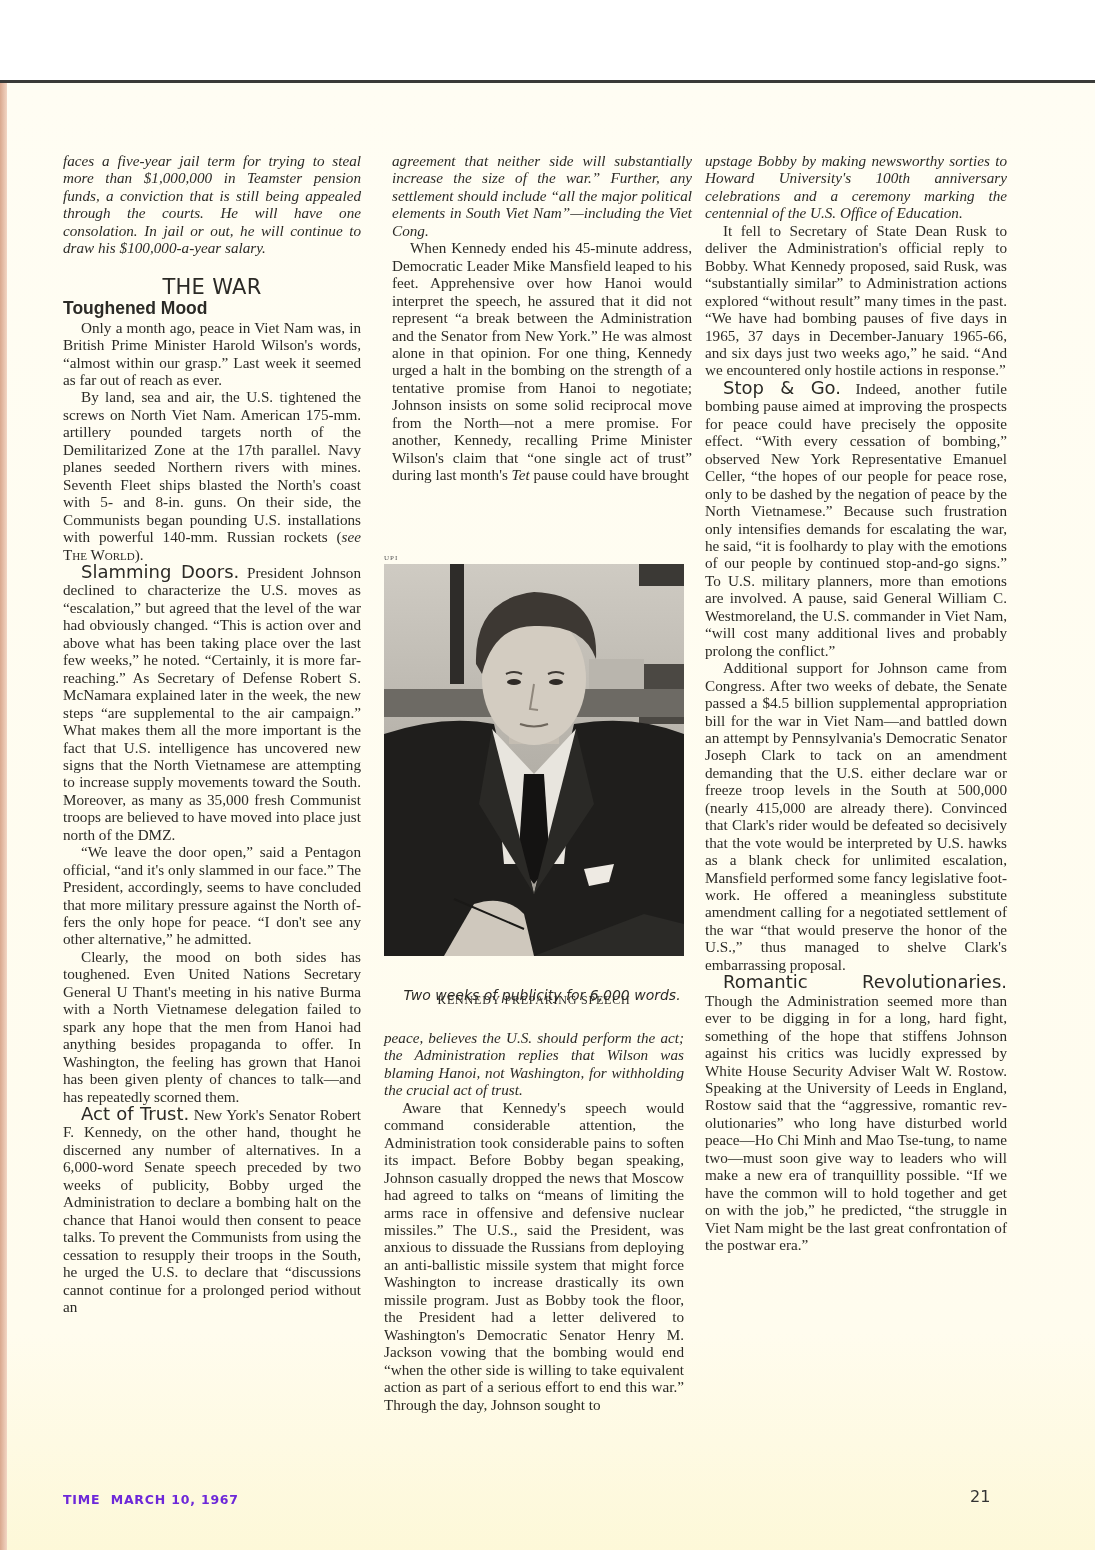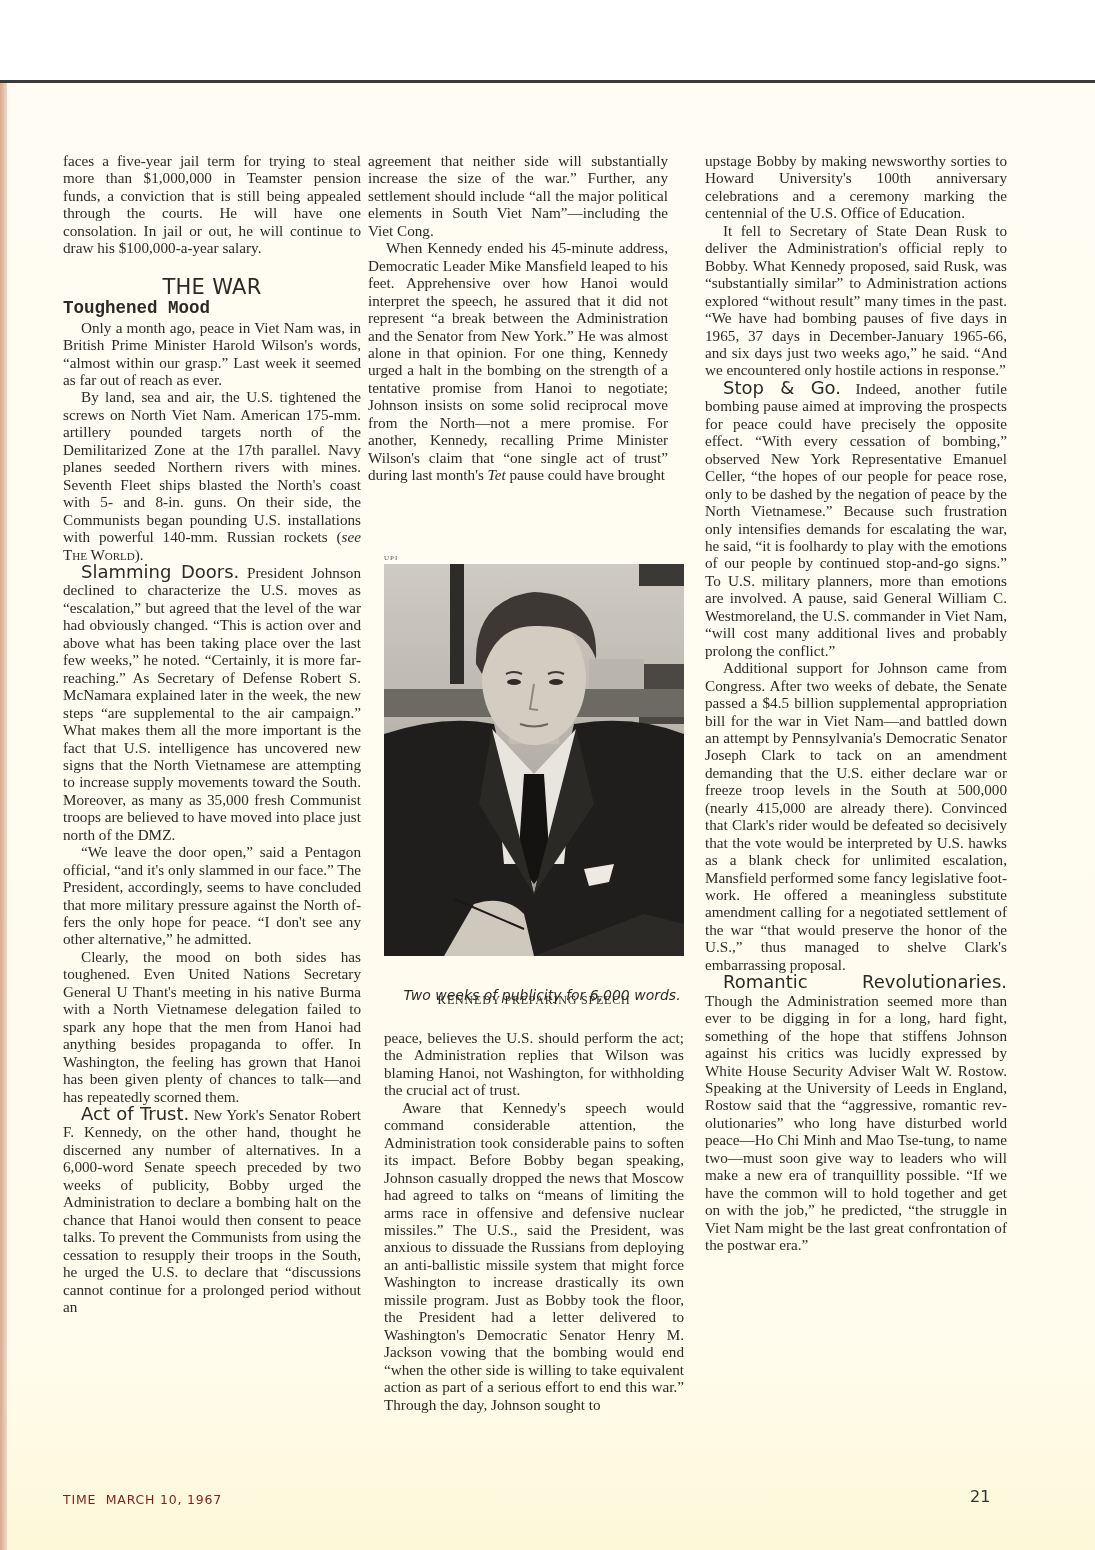--- a/index.html
+++ b/index.html
@@ -17,32 +17,32 @@
   .page::before {
     content: ""; position: absolute; left: 0; top: 0; width: 7px; height: 100%;
     background: linear-gradient(90deg, #d9a88e, #f3d6c4);
   }
   .col {
     position: absolute; top: 152px;
     font-size: 15.2px; line-height: 17.45px;
     text-align: justify; hyphens: manual;
   }
   .col p { margin: 0; text-indent: 18px; }
-  .col p.noindent { text-indent: 0; }
+  .col p.noindent { text-indent: 0; font-style: italic; }
   .c1 { left: 63px; width: 298px; }
-  .c2 { left: 368px; width: 300px; }
+  .c2 { left: 392px; width: 300px; }
   .c2b { left: 384px; width: 300px; top: 1029px; }
   .c3 { left: 705px; width: 302px; }
   .section-head {
     font-family: "DejaVu Sans", sans-serif; font-size: 21px; font-weight: normal;
     text-align: center; margin: 22px 0 4px 0; letter-spacing: 0.3px; color: #2b2a26;
     text-indent: 0 !important;
   }
   .story-head {
-    font-family: Liberation Mono, monospace; font-size: 17.5px;
+    font-family: Liberation Sans, sans-serif; font-size: 17.5px;
     margin: 0 0 1px 0; color: #2b2a26; text-indent: 0 !important;
   }
   .runin { font-family: "DejaVu Sans", sans-serif; font-size: 18px; font-weight: normal; }
   .smallcaps { font-variant: small-caps; }
   .photo-credit {
     position: absolute; left: 384px; top: 554px; width: 300px;
     text-align: left; font-family: Liberation Serif, serif; font-size: 7px; color: #555;
     letter-spacing: 1px;
   }
   .photo {
@@ -52,21 +52,21 @@
   .caption-title {
     position: absolute; left: 384px; top: 993px; width: 300px; text-align: center;
     font-family: Liberation Serif, serif; font-size: 12px; letter-spacing: 0.8px; color: #2b2a26;
   }
   .caption-sub {
     position: absolute; left: 392px; top: 987px; width: 300px; text-align: center;
     font-family: "DejaVu Sans", sans-serif; font-style: italic; font-size: 14px; color: #2b2a26;
   }
   .footer-left {
     position: absolute; left: 63px; top: 1492px;
-    font-family: "DejaVu Sans", sans-serif; font-weight: normal; font-size: 12.5px; letter-spacing: 0.8px; color: #7f1d1d;
+    font-family: "DejaVu Sans", sans-serif; font-weight: bold; font-size: 12.5px; letter-spacing: 0.8px; color: #6d28d9;
   }
   .footer-right {
     position: absolute; left: 970px; top: 1487px; width: 37px; text-align: left;
     font-family: "DejaVu Sans", sans-serif; font-size: 16px; color: #333;
   }
 </style>
 </head>
 <body>
 
 <div class="page"></div>

